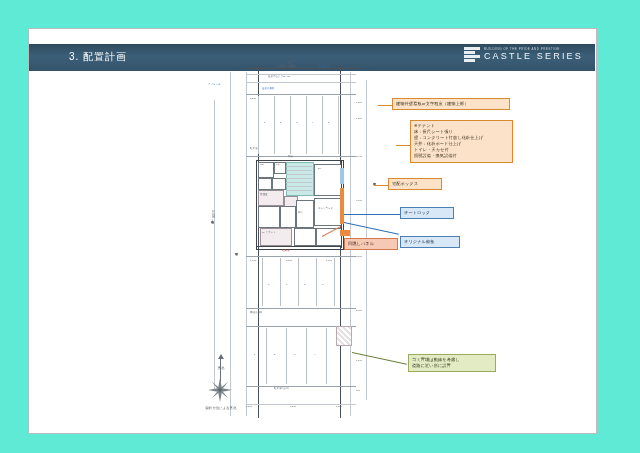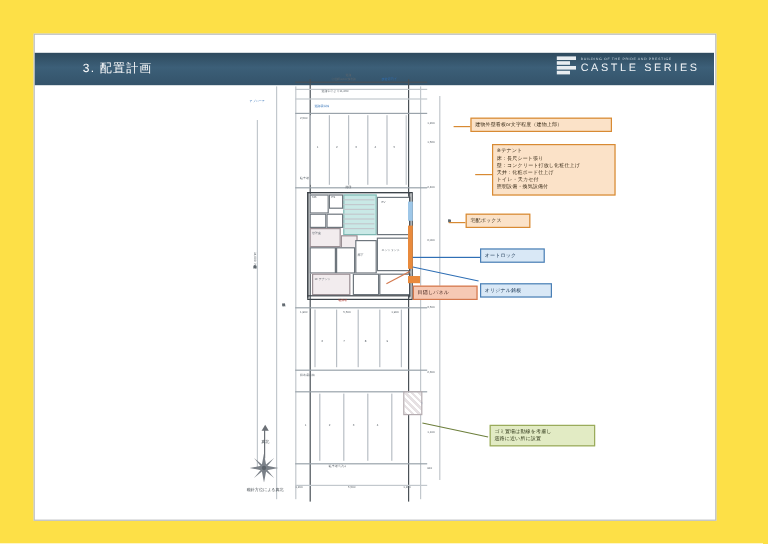--- a/index.html
+++ b/index.html
@@ -1,21 +1,21 @@
 <!DOCTYPE html>
 <html><head>
 <meta charset="utf-8">
 <style>
   html,body{margin:0;padding:0;}
   body{
     width:640px;height:453px;overflow:hidden;
     background:#ffffff;
     font-family:"Liberation Sans","DejaVu Sans",sans-serif;
   }
-  .page{position:relative;width:640px;height:453px;background:#fde047;}
+  .page{position:relative;width:640px;height:453px;background:#5eead4;}
 
   
   .sheet-frame{
     position:absolute;left:28px;top:28px;width:567px;height:404px;
     border:1px solid #b9bcbe;background:#ffffff;
     box-shadow:0 0 0 0 rgba(0,0,0,0);
   }
 
   
   .header-bar{

